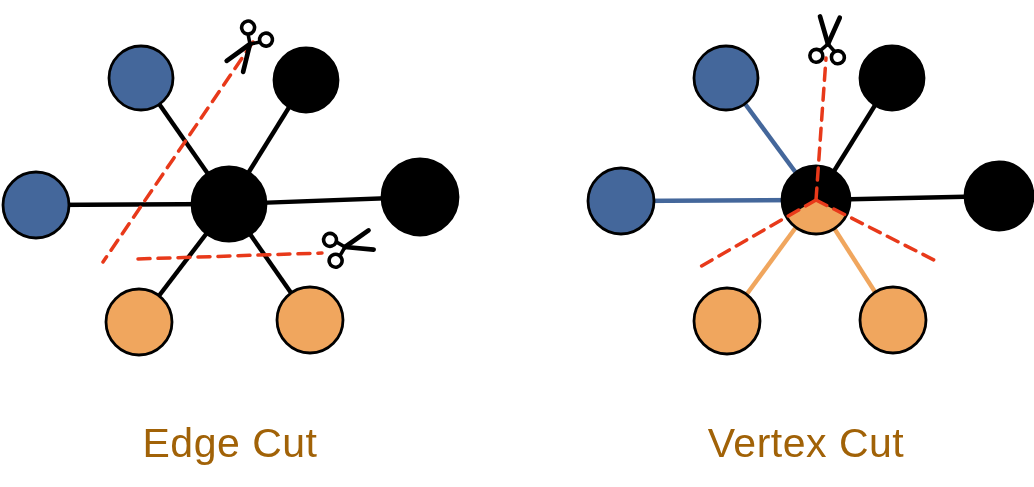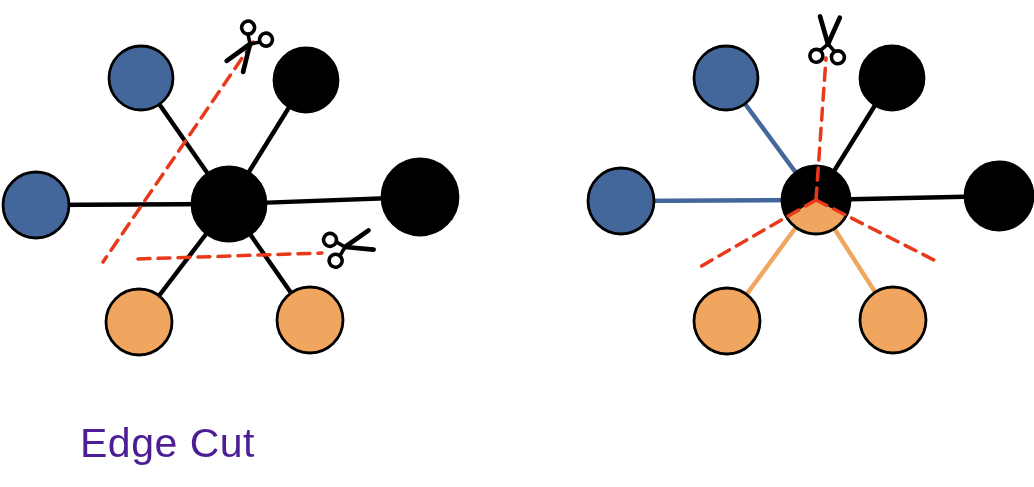--- a/index.html
+++ b/index.html
@@ -17,24 +17,25 @@
   }
   #diagram-svg {
     position: absolute;
     left: 0;
     top: 0;
   }
   .caption {
     position: absolute;
     top: 420px;
     width: 300px;
+    text-align: center;
     font-size: 41px;
     font-weight: 300;
     letter-spacing: 0.5px;
-    color: #4c1d95;
+    color: #a16207;
     white-space: nowrap;
   }
   .caption-left  { left: 80px;  }
   .caption-right { left: 656px; }
 </style>
 </head>
 <body>
 
 <div class="stage">
 
@@ -88,14 +89,15 @@
           <line x1="816" y1="200" x2="826" y2="58" stroke="#E8391A" stroke-width="3.5" stroke-dasharray="12 8" stroke-linecap="round"></line>
           <line x1="816" y1="200" x2="698" y2="268" stroke="#E8391A" stroke-width="3.5" stroke-dasharray="12 8" stroke-linecap="round"></line>
           <line x1="816" y1="200" x2="934" y2="260" stroke="#E8391A" stroke-width="3.5" stroke-dasharray="12 8" stroke-linecap="round"></line>
           <use href="#scissors-proto" transform="translate(828 44) rotate(-86) scale(1.8)"></use>
         </g>
       </g>
   </svg>
 
   <div class="caption caption-left">Edge Cut</div>
 
+  <div class="caption caption-right">Vertex Cut</div>
 
 </div>
 
 </body></html>

